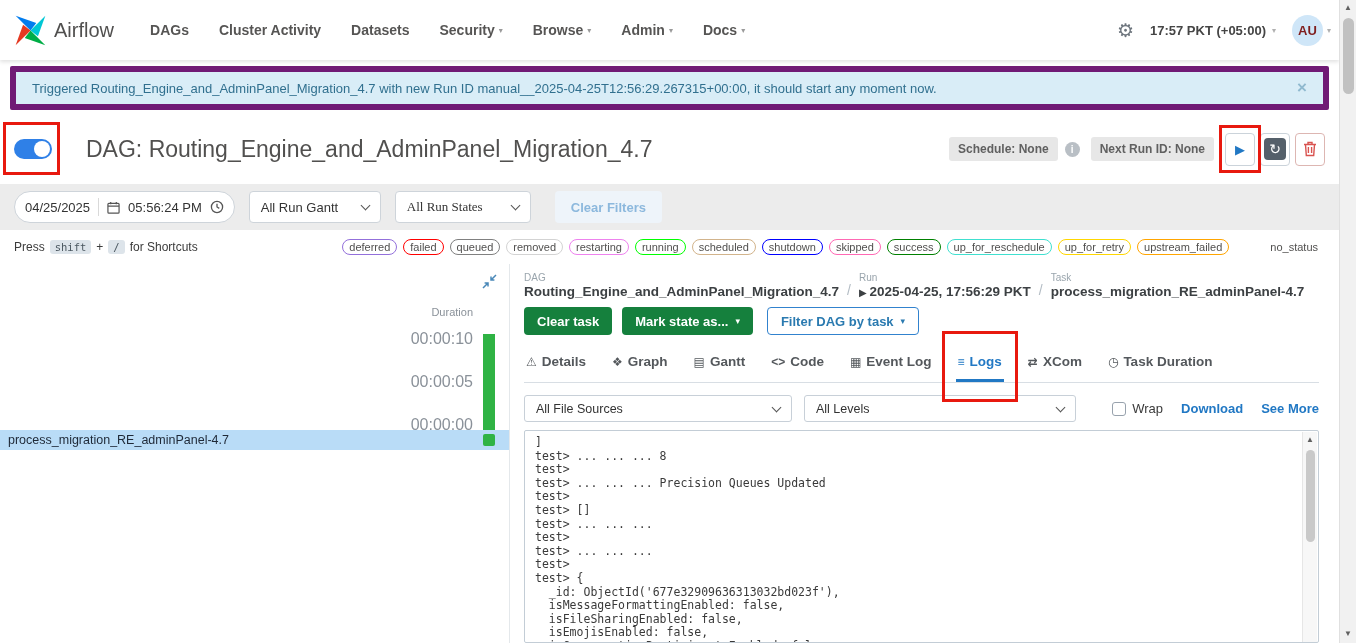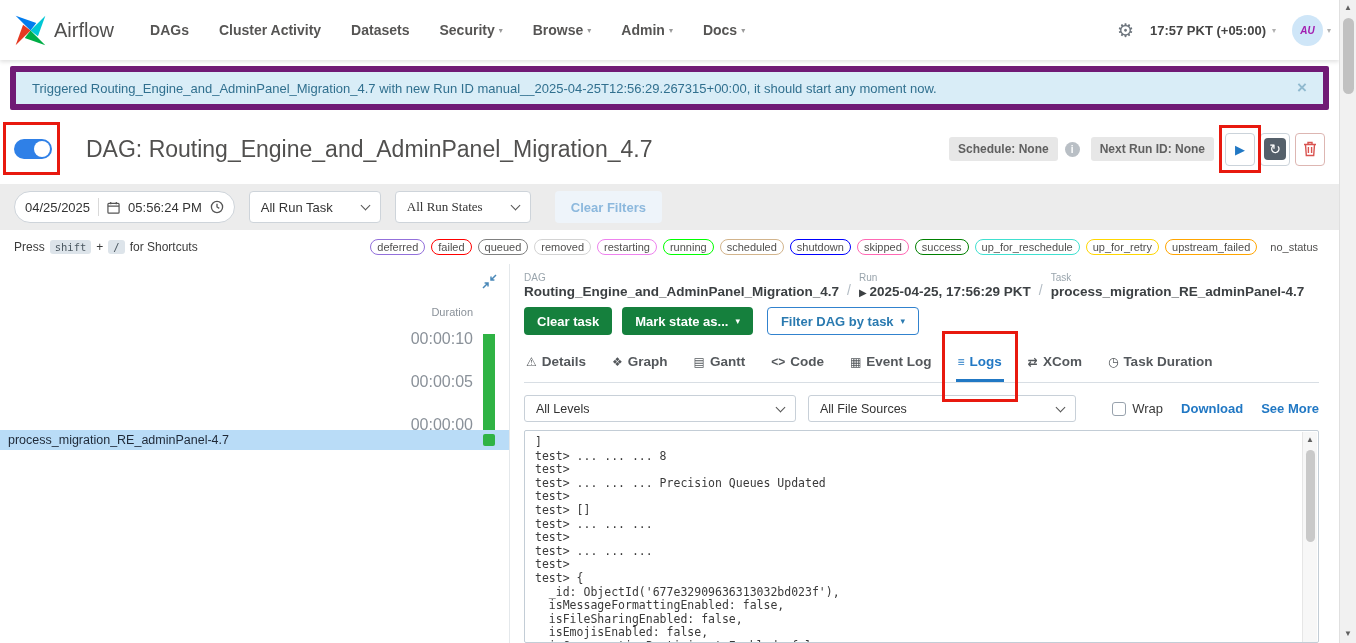--- a/index.html
+++ b/index.html
@@ -12,21 +12,21 @@
   .brand { display:flex; align-items:center; gap:7px; margin-right:36px; cursor:pointer; }
   .brand-name { font-size:20px; color:#51504f; }
   .nav-items { display:flex; align-items:center; gap:30px; }
   .nav-item { font-size:14px; font-weight:700; color:#565554; cursor:pointer; display:flex; align-items:center; gap:4px; white-space:nowrap; }
   .nav-item .caret { font-size:8px; color:#9a9a9a; }
   .nav-right { margin-left:auto; display:flex; align-items:center; gap:16px; }
   .gear { font-size:19px; color:#6d757d; cursor:pointer; }
   .clock { font-size:13px; font-weight:700; color:#454545; display:flex; align-items:center; gap:6px; cursor:pointer; }
   .clock .caret,.avatar-wrap .caret { font-size:8px; color:#b0b0b0; }
   .avatar-wrap { display:flex; align-items:center; gap:4px; cursor:pointer; }
-  .avatar { width:31px; height:31px; border-radius:50%; background:#cfe6f8; color:#a21caf; font-size:10px; font-weight:700; display:flex; align-items:center; justify-content:center;font-style:italic; }
+  .avatar { width:31px; height:31px; border-radius:50%; background:#cfe6f8; color:#7f1d1d; font-size:13px; font-weight:700; display:flex; align-items:center; justify-content:center; }
 
   
   .alert-wrap { padding:6px 10px 8px; }
   .alert { height:44px; background:#d9edf7; border:6px solid #701a75; border-radius:2px; color:#31708f; font-size:13px; display:flex; align-items:center; padding:0 16px; }
   .alert-close { margin-left:auto; color:#8fb9cf; font-size:17px; font-weight:700; cursor:pointer; padding-left:20px; }
 
   
   .dag-header { flex:0 0 62px; display:flex; align-items:center; padding:0 14px; }
   .toggle { border-radius:11px; position:relative; display:inline-block; cursor:pointer; flex:0 0 auto; }
   .dag-toggle { width:38px; height:20px; background:#2f80e7; }
@@ -53,21 +53,21 @@
   .ar-toggle { width:36px; height:19px; background:#eceff2; border:1px solid #d8dde1; }
   .ar-toggle .knob { position:absolute; top:1px; left:2px; width:15px; height:15px; border-radius:50%; background:#fff; box-shadow:0 1px 2px rgba(0,0,0,.3); }
   .sel-pagesize { width:56px; height:30px; }
 
   
   .legend-row { flex:0 0 34px; display:flex; align-items:center; padding:0 14px; }
   .shortcuts { font-size:12px; color:#3b3b3b; display:flex; align-items:center; gap:5px; }
   kbd { background:#dde4ea; border-radius:3px; padding:1px 5px; font-family:"DejaVu Sans Mono",monospace; font-size:10.5px; color:#49565f; }
   .legend { margin-left:auto; display:flex; gap:6px; align-items:center; }
   .legend-badge { border:1px solid #999; border-radius:8px; padding:1px 6px; font-size:11px; color:#51504f; background:#fff; white-space:nowrap; cursor:pointer; }
-  .legend-badge.no-border { border-color:transparent; background:transparent; }
+  .legend-badge.no-border { border-color:transparent; background:transparent;margin-left:28px; }
 
   
   .main { flex:1; display:flex; min-height:0; }
   .grid-panel { flex:0 0 510px; position:relative; border-right:1px solid #e4e8eb; }
   .collapse-btn { position:absolute; top:10px; right:12px; cursor:pointer; }
   .duration-label { position:absolute; top:42px; right:36px; font-size:11px; color:#8a9199; }
   .tick { position:absolute; right:36px; font-size:16px; color:#8a9199;text-align:right; }
   .t1{top:66px;} .t2{top:109px;} .t3{top:152px;}
   .duration-bar { position:absolute; right:14px; top:70px; width:12px; height:96px; background:#2fb344; cursor:pointer; }
   .task-row { position:absolute; top:166px; left:0; right:0; height:20px; background:#b9dcf7; display:flex; align-items:center; padding:0 14px 0 8px; font-size:12.5px; color:#1f2937; cursor:pointer; }
@@ -213,21 +213,21 @@
         <rect x="1" y="2.5" width="12" height="10.5" rx="1"></rect>
           <path d="M1 5.5 H13 M4 1 V3.5 M10 1 V3.5"></path>
       </svg>
       <span>05:56:24 PM</span>
       <svg width="14" height="14" viewBox="0 0 14 14" fill="none" stroke="#555" stroke-width="1.3">
         <circle cx="7" cy="7" r="5.6"></circle>
           <path d="M7 3.8 V7 L9.3 8.4"></path>
       </svg>
     </div>
     <div class="select sel-runtypes">
-      <span>All Run Task</span>
+      <span>All Run Gantt</span>
       <span class="chev"></span>
     </div>
     <div class="select sel-runstates">
       <span>All Run States</span>
       <span class="chev"></span>
     </div>
     <button class="clear-filters">Clear Filters</button>
   </div>
 
   <div class="legend-row">
@@ -336,26 +336,26 @@
             <span class="tab-icon">⇄</span>
             <span class="tab-label">XCom</span>
           </div>
           <div class="tab">
             <span class="tab-icon">◷</span>
             <span class="tab-label">Task Duration</span>
           </div>
         </div>
 
       <div class="log-controls">
+        <div class="select sm sel-sources">
+          <span>All File Sources</span>
+          <span class="chev"></span>
+        </div>
         <div class="select sm sel-levels">
           <span>All Levels</span>
-          <span class="chev"></span>
-        </div>
-        <div class="select sm sel-sources">
-          <span>All File Sources</span>
           <span class="chev"></span>
         </div>
         <div class="lc-right">
           <span class="wrap-group">
             <span class="checkbox"></span>
             <span class="wrap-label">Wrap</span>
           </span>
           <a class="link">Download</a>
           <a class="link">See More</a>
         </div>

